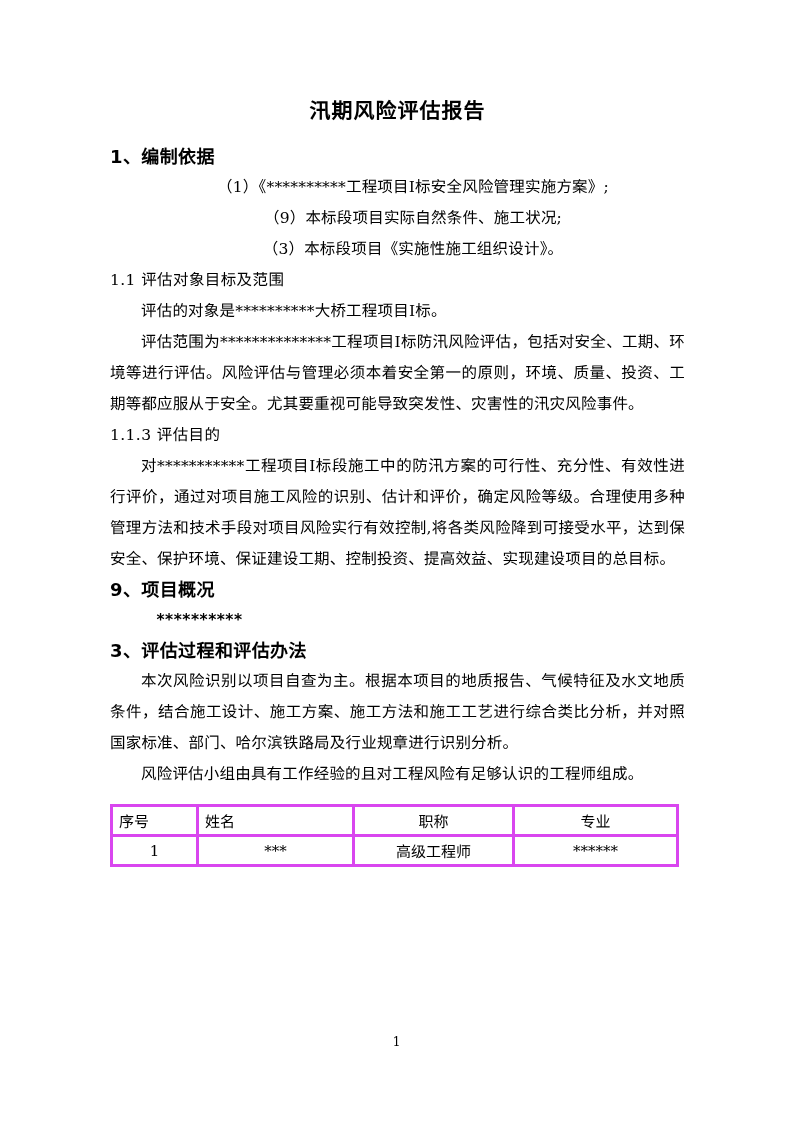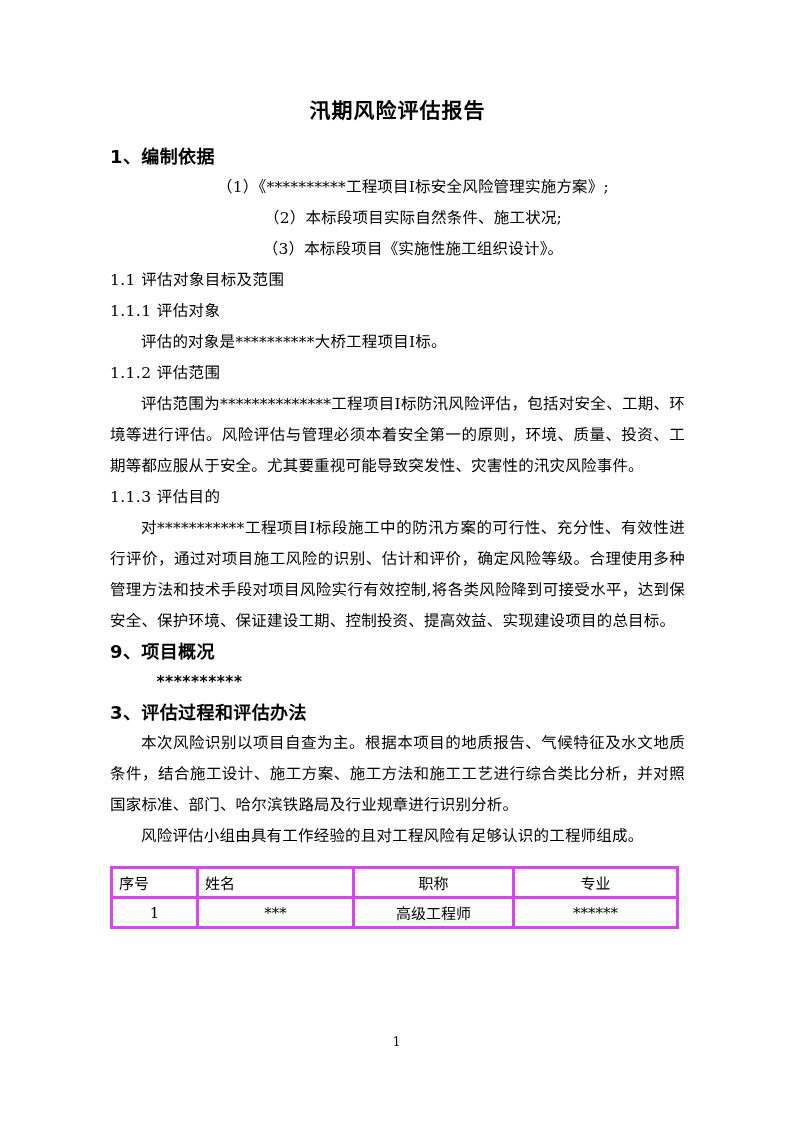--- a/index.html
+++ b/index.html
@@ -121,29 +121,27 @@
 </head>
 <body>
 
 <div class="page">
   <div class="content">
 
     <h1 class="doc-title">汛期风险评估报告</h1>
 
     <p class="h-bold">1、编制依据</p>
     <p class="item">（1）《**********工程项目Ⅰ标安全风险管理实施方案》;</p>
-    <p class="item">（2）本标段项目实际自然条件、施工状况;</p>
+    <p class="item">（9）本标段项目实际自然条件、施工状况;</p>
     <p class="item">（3）本标段项目《实施性施工组织设计》。</p>
 
     <p class="h-num">1.1 评估对象目标及范围</p>
 
-    <p class="h-num">1.1.1  评估对象</p>
     <p class="para">评估的对象是**********大桥工程项目Ⅰ标。</p>
 
-    <p class="h-num">1.1.2  评估范围</p>
     <p class="para">评估范围为**************工程项目Ⅰ标防汛风险评估，包括对安全、工期、环境等进行评估。风险评估与管理必须本着安全第一的原则，环境、质量、投资、工期等都应服从于安全。尤其要重视可能导致突发性、灾害性的汛灾风险事件。</p>
 
     <p class="h-num">1.1.3  评估目的</p>
     <p class="para">对***********工程项目Ⅰ标段施工中的防汛方案的可行性、充分性、有效性进行评价，通过对项目施工风险的识别、估计和评价，确定风险等级。合理使用多种管理方法和技术手段对项目风险实行有效控制,将各类风险降到可接受水平，达到保安全、保护环境、保证建设工期、控制投资、提高效益、实现建设项目的总目标。</p>
 
     <p class="h-bold">9、项目概况</p>
     <p class="stars-bold">**********</p>
 
     <p class="h-bold">3、评估过程和评估办法</p>
     <p class="para">本次风险识别以项目自查为主。根据本项目的地质报告、气候特征及水文地质条件，结合施工设计、施工方案、施工方法和施工工艺进行综合类比分析，并对照国家标准、部门、哈尔滨铁路局及行业规章进行识别分析。</p>

